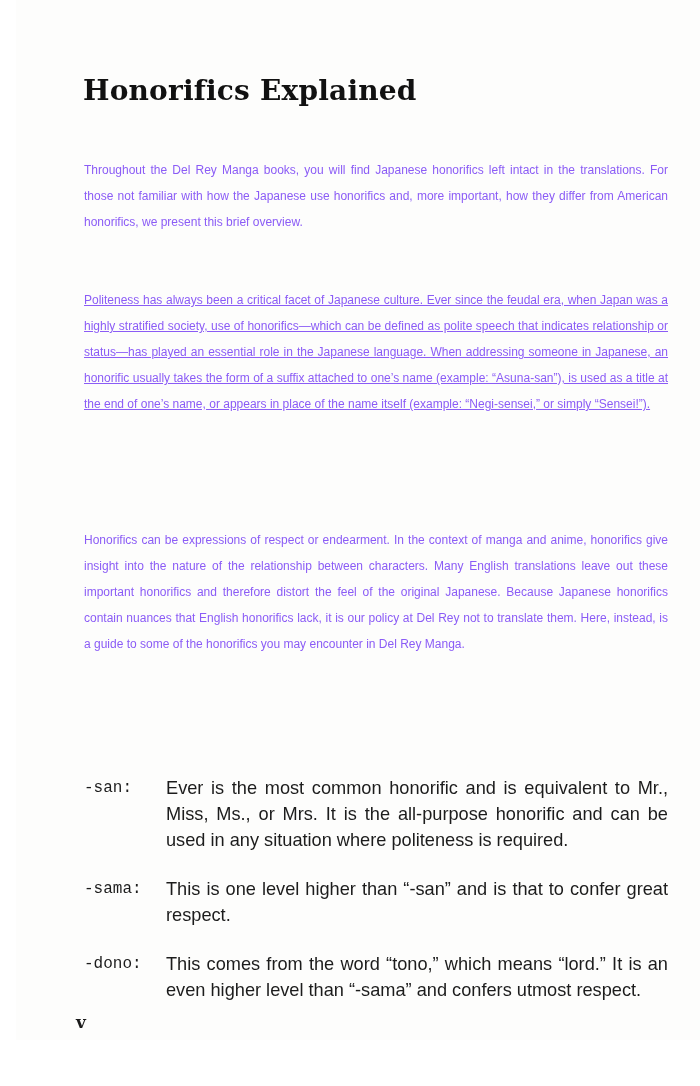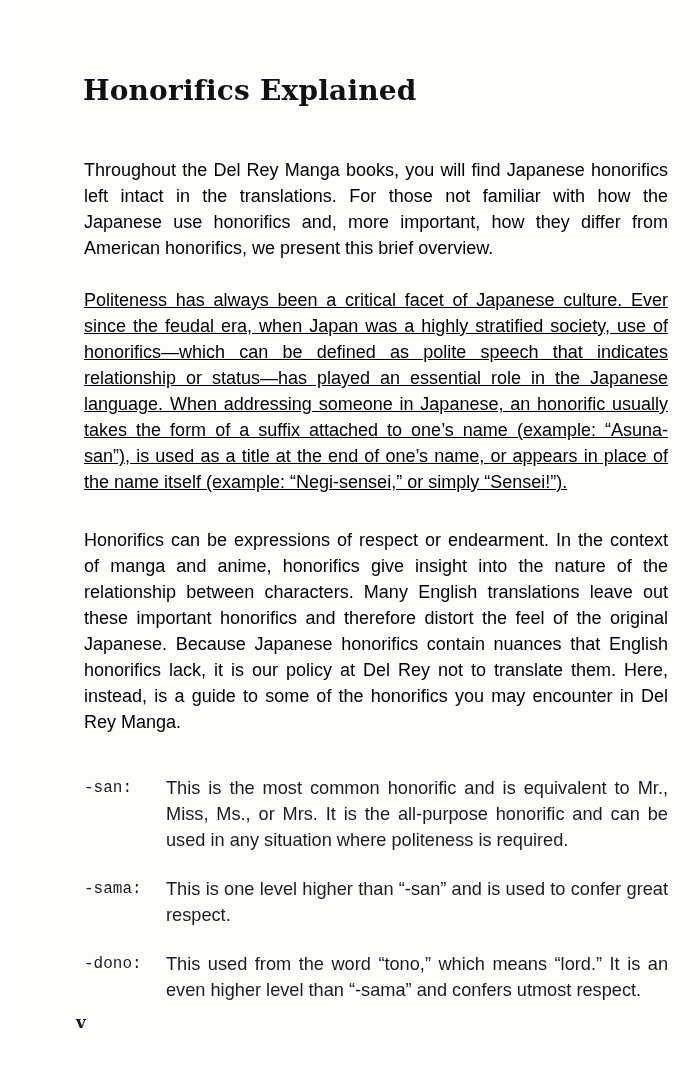--- a/index.html
+++ b/index.html
@@ -40,25 +40,25 @@
       font-size: 28px;
       letter-spacing: 0.2px;
       color: #111111;
       white-space: nowrap;
     }
     .body-text {
       position: absolute;
       left: 68px;
       width: 584px;
       font-family: "Liberation Sans", sans-serif;
-      font-size: 18px;
+      font-size: 12px;
       line-height: 26px;
       text-align: justify;
       text-align-last: left;
-      color: #000000;
+      color: #8b5cf6;
       margin: 0;
     }
     #p1 { top: 157px; }
     #p2 { top: 287px; text-decoration: underline; }
     #p3 { top: 527px; }
 
     .defs {
       position: absolute;
       left: 68px;
       width: 584px;
@@ -110,26 +110,26 @@
 
   <h1 class="title">Honorifics Explained</h1>
 
   <p class="body-text" id="p1">Throughout the Del Rey Manga books, you will find Japanese honorifics left intact in the translations. For those not familiar with how the Japanese use honorifics and, more important, how they differ from American honorifics, we present this brief overview.</p>
   <p class="body-text" id="p2">Politeness has always been a critical facet of Japanese culture. Ever since the feudal era, when Japan was a highly stratified society, use of honorifics—which can be defined as polite speech that indicates relationship or status—has played an essential role in the Japanese language. When addressing someone in Japanese, an honorific usually takes the form of a suffix attached to one’s name (example: “Asuna-san”), is used as a title at the end of one’s name, or appears in place of the name itself (example: “Negi-sensei,” or simply “Sensei!”).</p>
   <p class="body-text" id="p3">Honorifics can be expressions of respect or endearment. In the context of manga and anime, honorifics give insight into the nature of the relationship between characters. Many English translations leave out these important honorifics and therefore distort the feel of the original Japanese. Because Japanese honorifics contain nuances that English honorifics lack, it is our policy at Del Rey not to translate them. Here, instead, is a guide to some of the honorifics you may encounter in Del Rey Manga.</p>
 
   <div class="defs">
     <div class="def-row" id="def-0">
       <span class="def-term">-san:</span>
-      <span class="def-desc">This is the most common honorific and is equivalent to Mr., Miss, Ms., or Mrs. It is the all-purpose honorific and can be used in any situation where politeness is required.</span>
+      <span class="def-desc">Ever is the most common honorific and is equivalent to Mr., Miss, Ms., or Mrs. It is the all-purpose honorific and can be used in any situation where politeness is required.</span>
     </div>
     <div class="def-row" id="def-1">
       <span class="def-term">-sama:</span>
-      <span class="def-desc">This is one level higher than “-san” and is used to confer great respect.</span>
+      <span class="def-desc">This is one level higher than “-san” and is that to confer great respect.</span>
     </div>
     <div class="def-row" id="def-2">
       <span class="def-term">-dono:</span>
-      <span class="def-desc">This used from the word “tono,” which means “lord.” It is an even higher level than “-sama” and confers utmost respect.</span>
+      <span class="def-desc">This comes from the word “tono,” which means “lord.” It is an even higher level than “-sama” and confers utmost respect.</span>
     </div>
   </div>
 
   <div class="page-number">v</div>
 </div>
 
 </body></html>

